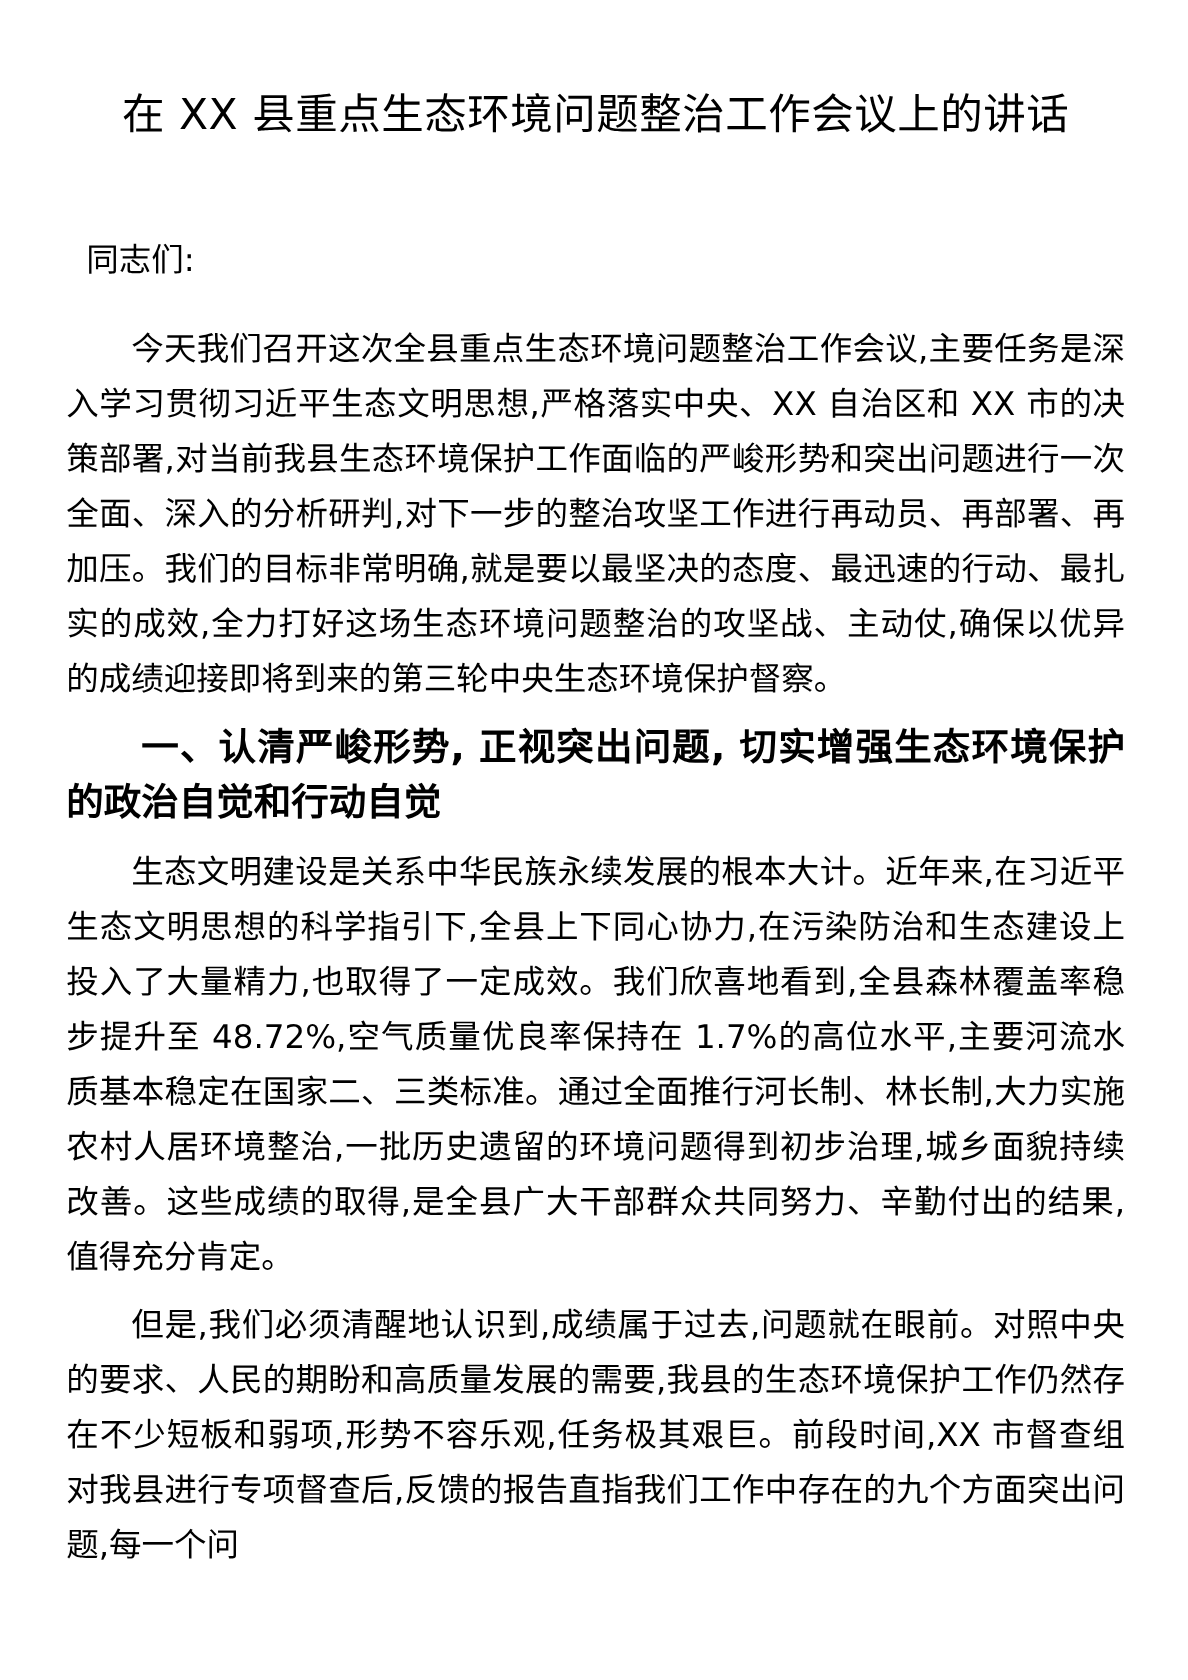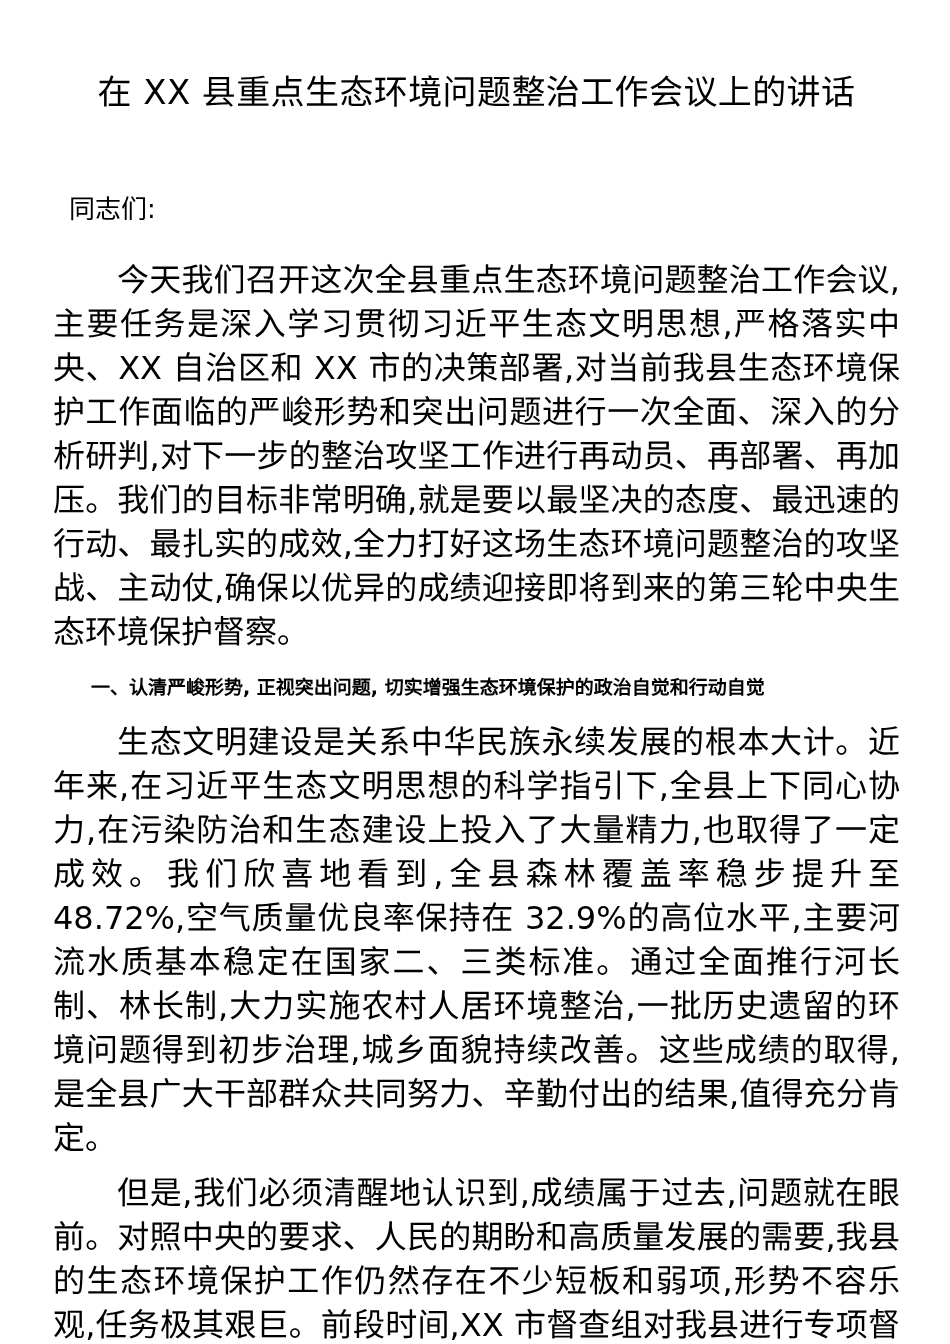--- a/index.html
+++ b/index.html
@@ -43,31 +43,31 @@
     margin: 16px;
     padding: 0;
     font-size: 26px;
     line-height: 44px;
     padding-top: 55px;
     text-align: left;
   }
   .para {
     margin: 0;
     padding: 0;
-    font-size: 32px;
+    font-size: 26px;
     line-height: 44px;
     text-align: justify;
     text-justify: inter-ideograph;
     text-indent: 2em;
     padding-top: 11px;
   }
   .section-head {
     margin: 0;
     padding: 0;
-    font-size: 19px;
+    font-size: 30px;
     line-height: 44px;
     font-weight: 700;
     text-align: justify;
     text-justify: inter-ideograph;
     text-indent: 2em;
     padding-top: 11px;
   }
   .para:last-child {
     text-align: justify;
   }
@@ -80,18 +80,18 @@
 
     <h1 class="doc-title">在 XX 县重点生态环境问题整治工作会议上的讲话</h1>
 
     <p class="salutation">同志们:</p>
 
     <p class="para">今天我们召开这次全县重点生态环境问题整治工作会议,主要任务是深入学习贯彻习近平生态文明思想,严格落实中央、XX 自治区和 XX 市的决策部署,对当前我县生态环境保护工作面临的严峻形势和突出问题进行一次全面、深入的分析研判,对下一步的整治攻坚工作进行再动员、再部署、再加压。我们的目标非常明确,就是要以最坚决的态度、最迅速的行动、最扎实的成效,全力打好这场生态环境问题整治的攻坚战、主动仗,确保以优异的成绩迎接即将到来的第三轮中央生态环境保护督察。</p>
 
 
     <p class="section-head">一、认清严峻形势, 正视突出问题, 切实增强生态环境保护的政治自觉和行动自觉</p>
 
-    <p class="para">生态文明建设是关系中华民族永续发展的根本大计。近年来,在习近平生态文明思想的科学指引下,全县上下同心协力,在污染防治和生态建设上投入了大量精力,也取得了一定成效。我们欣喜地看到,全县森林覆盖率稳步提升至 48.72%,空气质量优良率保持在 32.9%的高位水平,主要河流水质基本稳定在国家二、三类标准。通过全面推行河长制、林长制,大力实施农村人居环境整治,一批历史遗留的环境问题得到初步治理,城乡面貌持续改善。这些成绩的取得,是全县广大干部群众共同努力、辛勤付出的结果,值得充分肯定。</p>
+    <p class="para">生态文明建设是关系中华民族永续发展的根本大计。近年来,在习近平生态文明思想的科学指引下,全县上下同心协力,在污染防治和生态建设上投入了大量精力,也取得了一定成效。我们欣喜地看到,全县森林覆盖率稳步提升至 48.72%,空气质量优良率保持在 1.7%的高位水平,主要河流水质基本稳定在国家二、三类标准。通过全面推行河长制、林长制,大力实施农村人居环境整治,一批历史遗留的环境问题得到初步治理,城乡面貌持续改善。这些成绩的取得,是全县广大干部群众共同努力、辛勤付出的结果,值得充分肯定。</p>
 
     <p class="para">但是,我们必须清醒地认识到,成绩属于过去,问题就在眼前。对照中央的要求、人民的期盼和高质量发展的需要,我县的生态环境保护工作仍然存在不少短板和弱项,形势不容乐观,任务极其艰巨。前段时间,XX 市督查组对我县进行专项督查后,反馈的报告直指我们工作中存在的九个方面突出问题,每一个问</p>
 
   </div>
 </div>
 
 </body></html>

